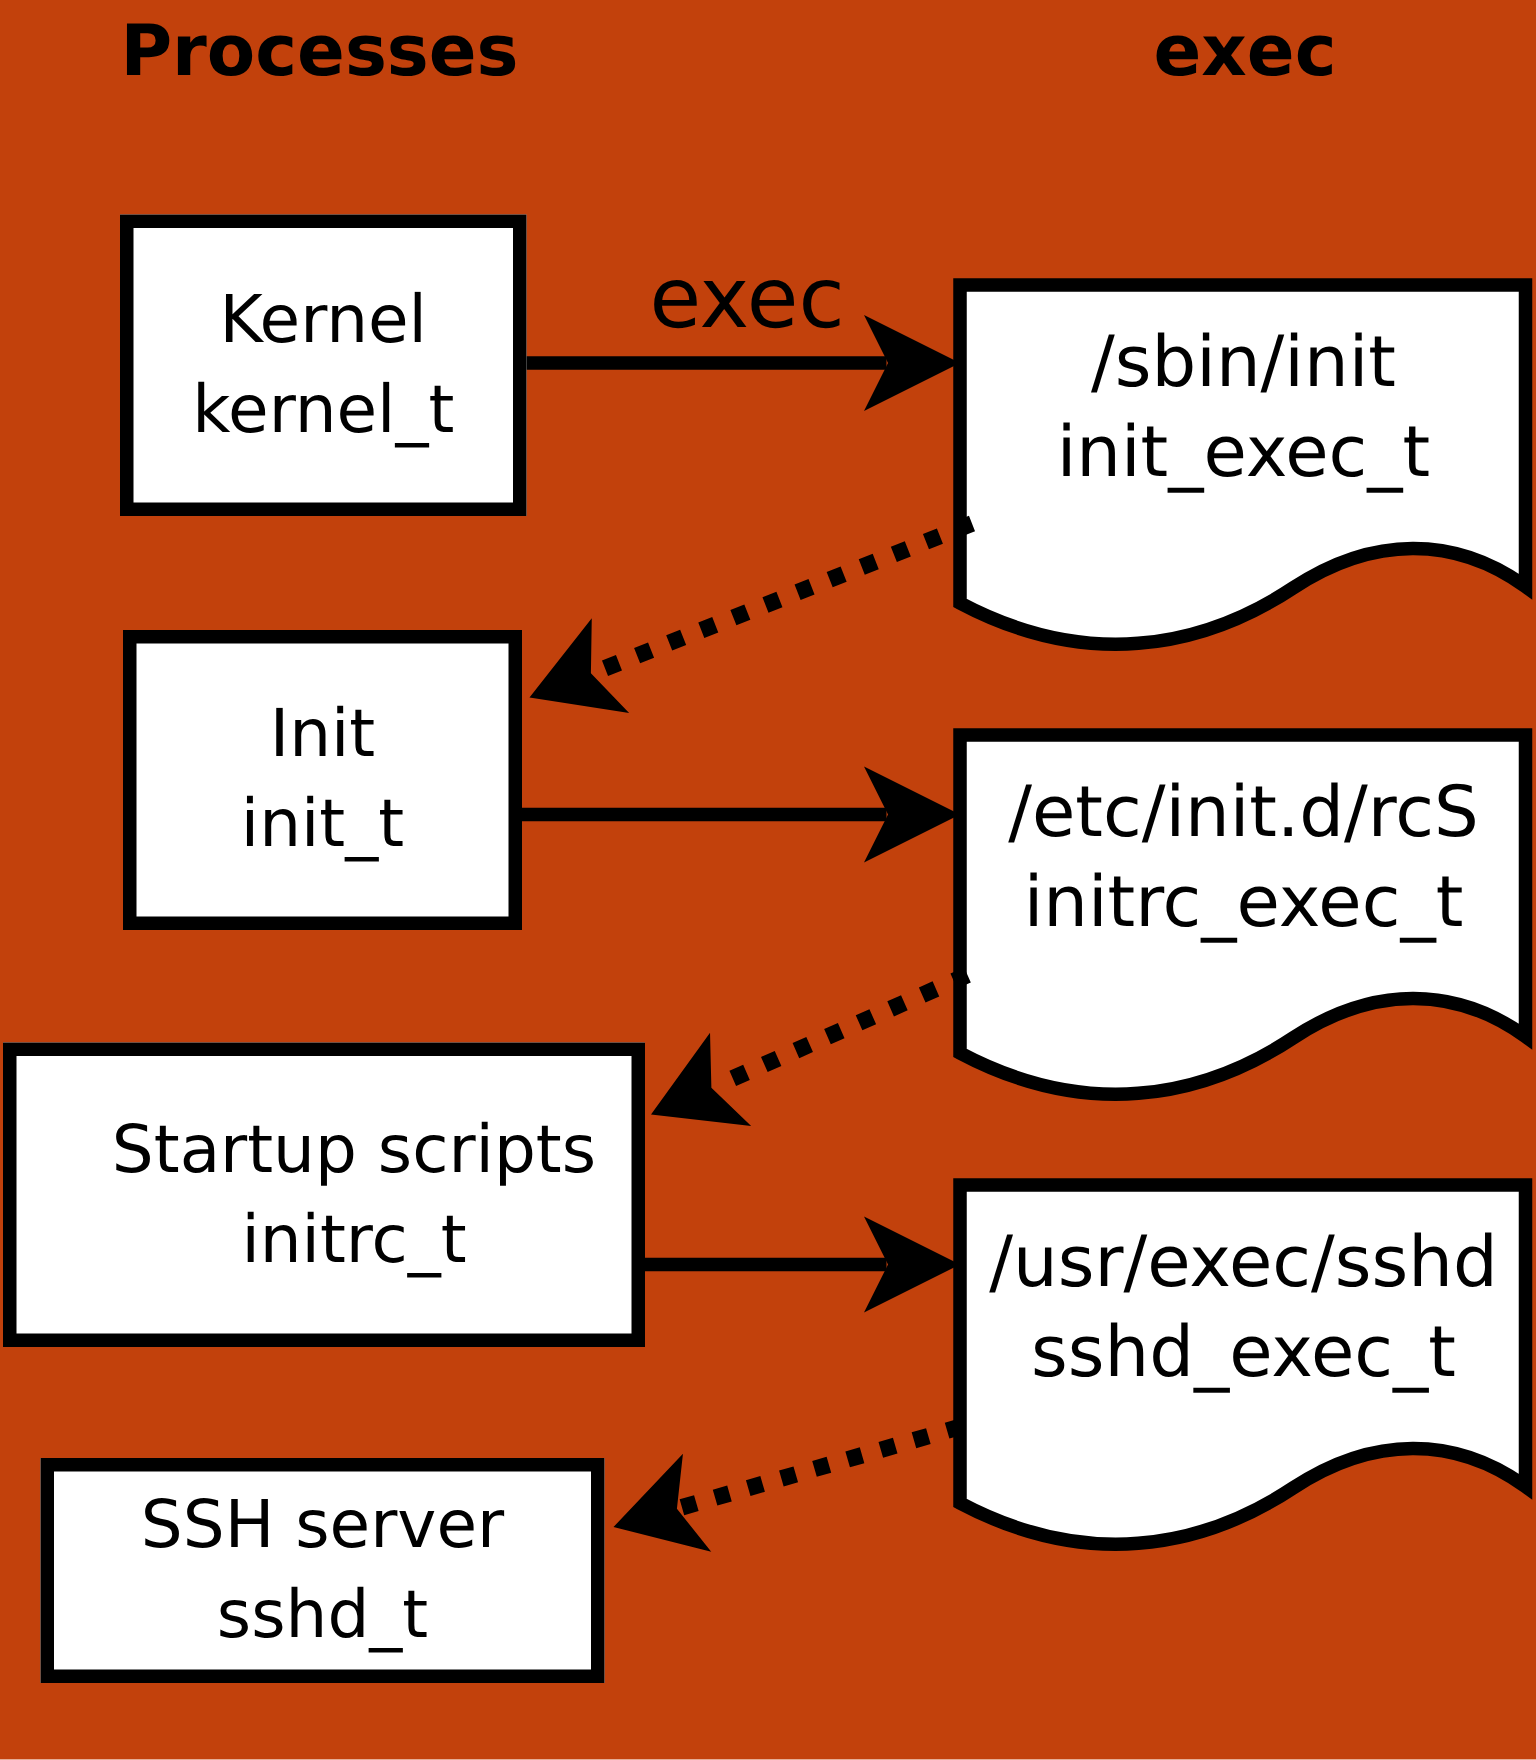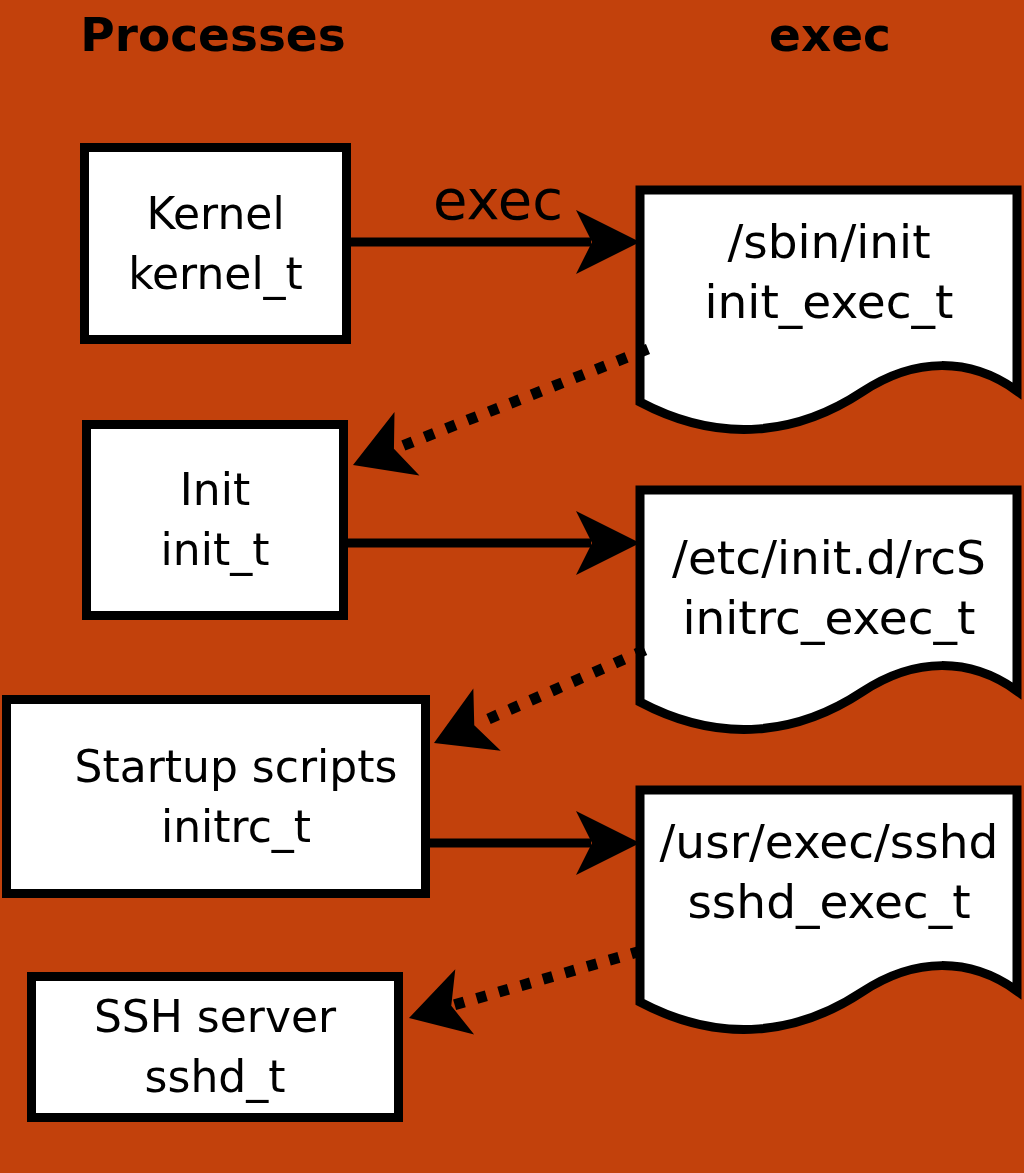--- a/index.html
+++ b/index.html
@@ -123,21 +123,21 @@
   </div>
   <div class="process-box" style="left:27px; top:972px; width:376px; height:150px;">
     <div>SSH server</div>
     <div>sshd_t</div>
   </div>
 
   <div class="doc-label" style="left:644px; top:196px; width:370px; height:152px;">
     <div>/sbin/init</div>
     <div>init_exec_t</div>
   </div>
-  <div class="doc-label" style="left:644px; top:496px; width:370px; height:152px;justify-content:flex-end;">
+  <div class="doc-label" style="left:644px; top:496px; width:370px; height:152px;">
     <div>/etc/init.d/rcS</div>
     <div>initrc_exec_t</div>
   </div>
   <div class="doc-label" style="left:644px; top:796px; width:370px; height:152px;">
     <div>/usr/exec/sshd</div>
     <div>sshd_exec_t</div>
   </div>
 
 </div>
 

